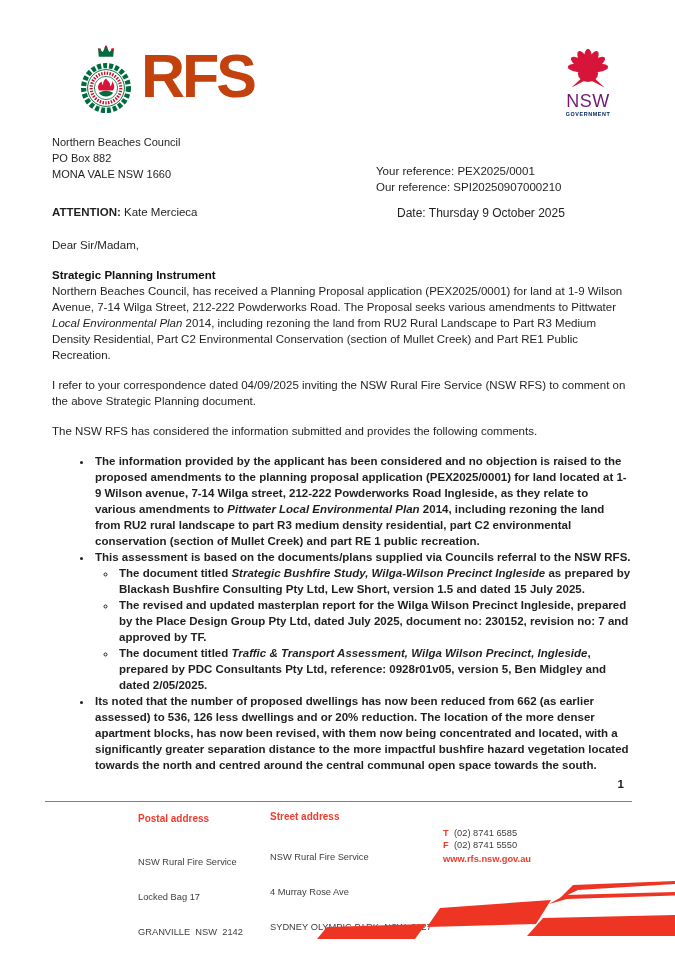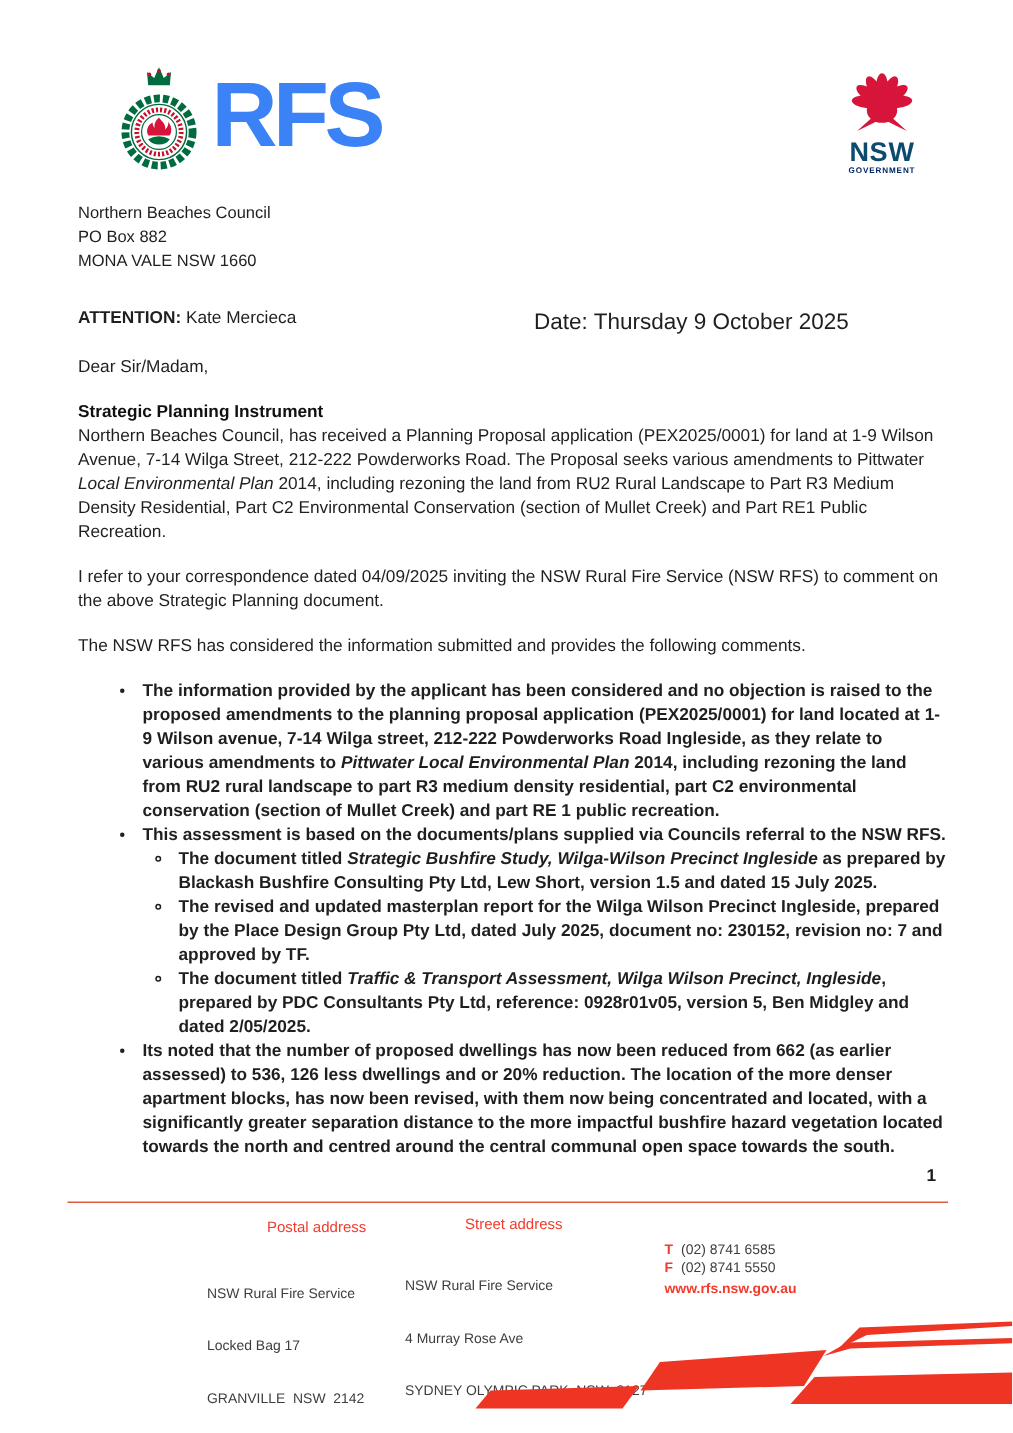--- a/index.html
+++ b/index.html
@@ -5,47 +5,47 @@
   * { margin:0; padding:0; box-sizing:border-box; }
   html,body { background:#ffffff; }
   .page {
     position:relative; width:675px; height:955px; background:#ffffff;
     font-family:"Liberation Sans","DejaVu Sans",sans-serif; color:#1f1f1f; overflow:hidden;
   }
   
   .crest { position:absolute; left:78px; top:42px; width:56px; height:76px; }
   .rfs-word {
     position:absolute; left:141px; top:40px; font-size:61px; line-height:72px;
-    font-weight:700; letter-spacing:-3px; color:#3b82f6;
+    font-weight:700; letter-spacing:-3px; color:#c2410c;
   }
   .nsw-logo { position:absolute; left:560px; top:47px; width:56px; text-align:center; }
   .nsw-logo .flower { display:block; margin:0 auto; }
-  .nsw-name { font-size:18px; font-weight:700; color:#0c4a6e; letter-spacing:0.5px; line-height:18px; margin-top:1px; }
+  .nsw-name { font-size:18px; font-weight:400; color:#701a75; letter-spacing:0.5px; line-height:18px; margin-top:1px; }
   .nsw-sub { font-size:5.4px; font-weight:700; color:#002664; letter-spacing:0.6px; margin-top:1px; }
   
   .recipient { position:absolute; left:52px; top:134px; font-size:11px; line-height:16px; }
   .refs { position:absolute; left:376px; top:163px; font-size:11.5px; line-height:16px; }
   .attention { position:absolute; left:52px; top:206px; font-size:11.5px; }
-  .date-line { position:absolute; left:356px; top:206px; font-size:15px; }
+  .date-line { position:absolute; left:397px; top:206px; font-size:12px; }
   .b { font-weight:700; }
   
   .letter-body { position:absolute; left:52px; top:237px; width:580px; font-size:11.5px; line-height:16px; }
   .letter-body p.salutation { margin:0 0 14px 0; }
   .letter-body p.subject { margin:0; font-weight:700; color:#111; }
   .letter-body p.para { margin:0 0 14px 0; }
   .letter-body p.para.first { margin-top:0; }
   ul.bullets { margin:0; padding-left:41px; list-style:disc; }
   ul.bullets > li { padding-left:2px;font-weight:bold; }
   ul.sub-bullets { margin:0; padding-left:22px; list-style:circle; }
   ul.sub-bullets > li { padding-left:2px; }
   em { font-style:italic; }
   
   .page-number { position:absolute; left:584px; top:778px; width:40px; text-align:right; font-size:11.5px; font-weight:700; color:#1a1a1a; }
   .footer-rule { position:absolute; left:45px; top:801px; width:587px; height:1.4px; background:#e05a42; }
-  .footer-col-heading { font-size:10px; font-weight:400; color:#f23b2b;margin-left:40px; }
+  .footer-col-heading { font-size:10px; font-weight:700; color:#f23b2b; }
   .footer-lines { font-size:9.3px; line-height:11.6px; color:#3d3d3d; white-space:pre-wrap; }
   .postal-col { position:absolute; left:138px; top:813px; }
   .postal-col .footer-lines { margin-top:10px; }
   .street-col { position:absolute; left:270px; top:811px; }
   .street-col .footer-lines { margin-top:7px; }
   .contact-col { position:absolute; left:443px; top:827px; font-size:9.3px; line-height:12.4px; color:#3d3d3d; }
   .contact-col .lbl { font-weight:700; color:#f23b2b; display:inline-block; width:11px; }
   .website { font-weight:700; color:#f23b2b; margin-top:1px; }
   .swoosh { position:absolute; left:315px; top:878px; }
 </style>
@@ -89,20 +89,24 @@
     <div class="nsw-name">NSW</div>
     <div class="nsw-sub">GOVERNMENT</div>
   </div>
 
   <div class="recipient">
     <div>Northern Beaches Council</div>
     <div>PO Box 882</div>
     <div>MONA VALE NSW 1660</div>
   </div>
 
+  <div class="refs">
+    <div><span>Your reference:</span> <span>PEX2025/0001</span></div>
+    <div><span>Our reference:</span> <span>SPI20250907000210</span></div>
+  </div>
 
   <div class="attention">
     <span class="b">ATTENTION:</span> <span>Kate Mercieca</span>
   </div>
   <div class="date-line">
     <span>Date:</span> <span>Thursday 9 October 2025</span>
   </div>
 
   <div class="letter-body">
     <p class="salutation">Dear Sir/Madam,</p>

